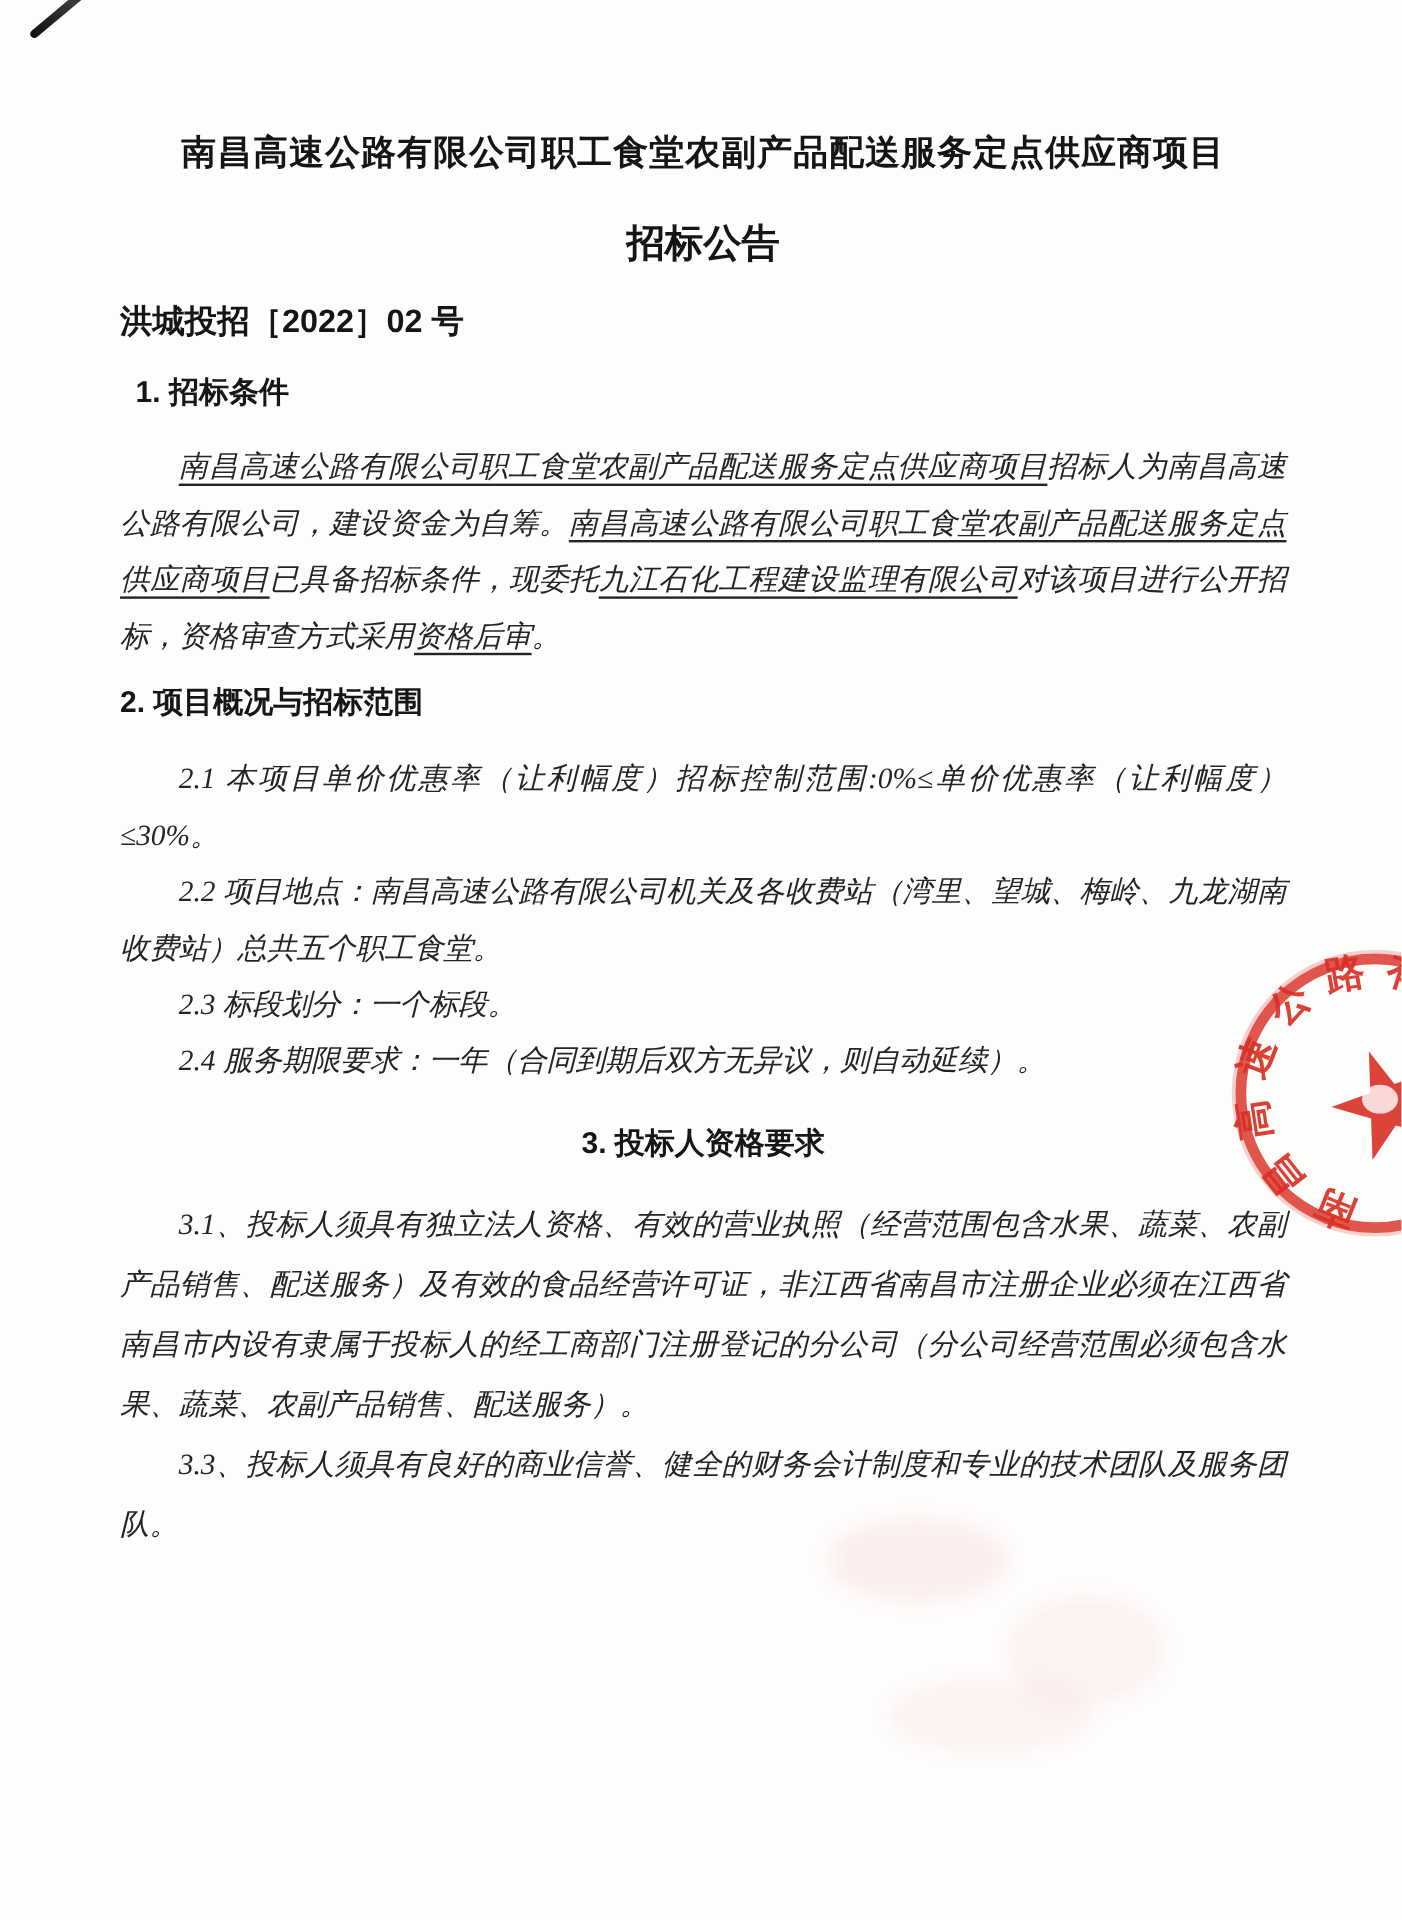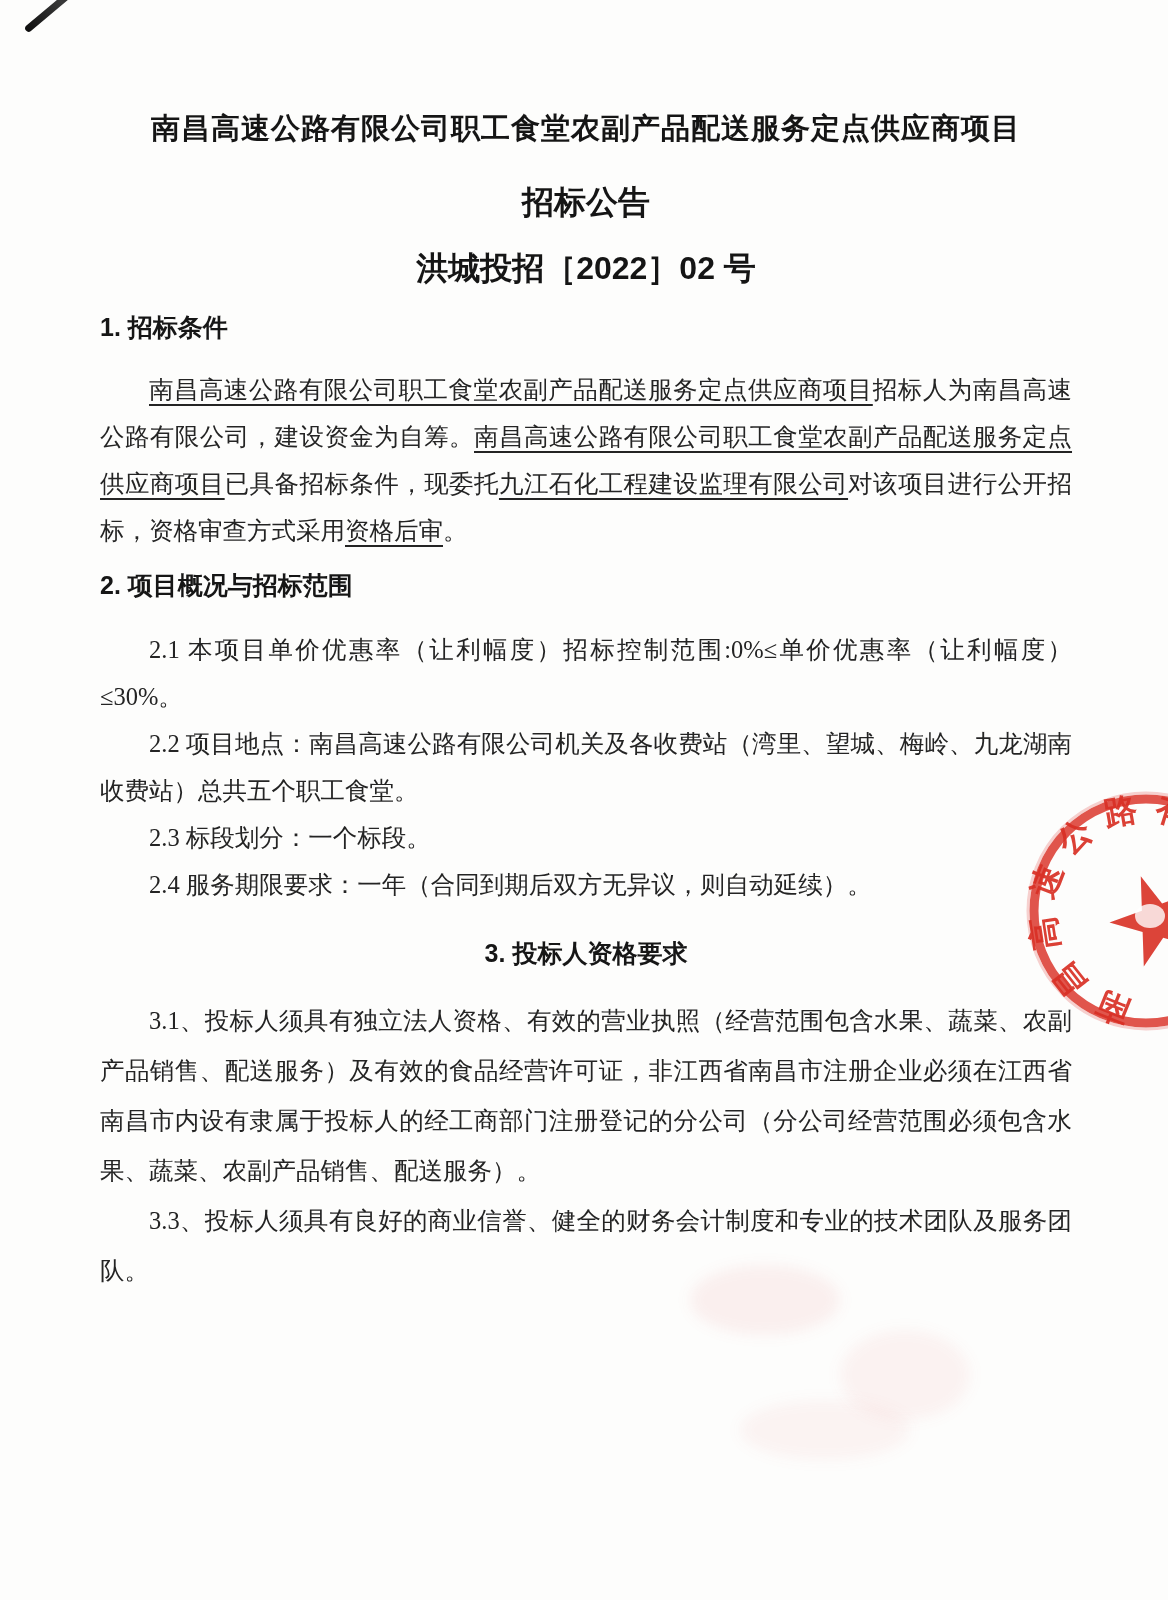--- a/index.html
+++ b/index.html
@@ -25,40 +25,41 @@
   }
   .doc-subtitle {
     margin: 36px 0 0 0;
     font-family: "Liberation Sans", "DejaVu Sans", sans-serif;
     font-size: 32px; font-weight: 700;
     text-align: center; line-height: 36px; color: #151515;
   }
   .doc-number {
     margin: 30px 0 0 0;
     font-family: "Liberation Sans", "DejaVu Sans", sans-serif;
-    font-size: 32px; font-weight: 700;
-    text-align: center; line-height: 36px; color: #151515;
+    font-size: 27px; font-weight: 700;
+    line-height: 36px; color: #151515;
   }
   
   .sec-heading {
     font-family: "Liberation Sans", "DejaVu Sans", sans-serif;
     font-size: 25px; font-weight: 700; color: #161616;
     line-height: 34px;
   }
-  .sec-heading.h1 { margin: 24px 0 22px 0; }
+  .sec-heading.h1 { margin: 24px 0 22px 13px; }
   .sec-heading.h2 { margin: 14px 0 24px 0; }
   .sec-heading.h3 { margin: 28px 0 26px 0; text-align: center; }
   
   .para {
     margin: 0;
     font-size: 24.5px;
     line-height: 47px;
     text-align: justify;
     text-indent: 2em;
     color: #242424;
+    font-style: italic;
   }
   .sec3 .para { line-height: 50px; }
   .u {
     text-decoration: underline;
     text-underline-offset: 6px;
     text-decoration-thickness: 1.5px;
   }
   
   .pen-mark {
     position: absolute;

